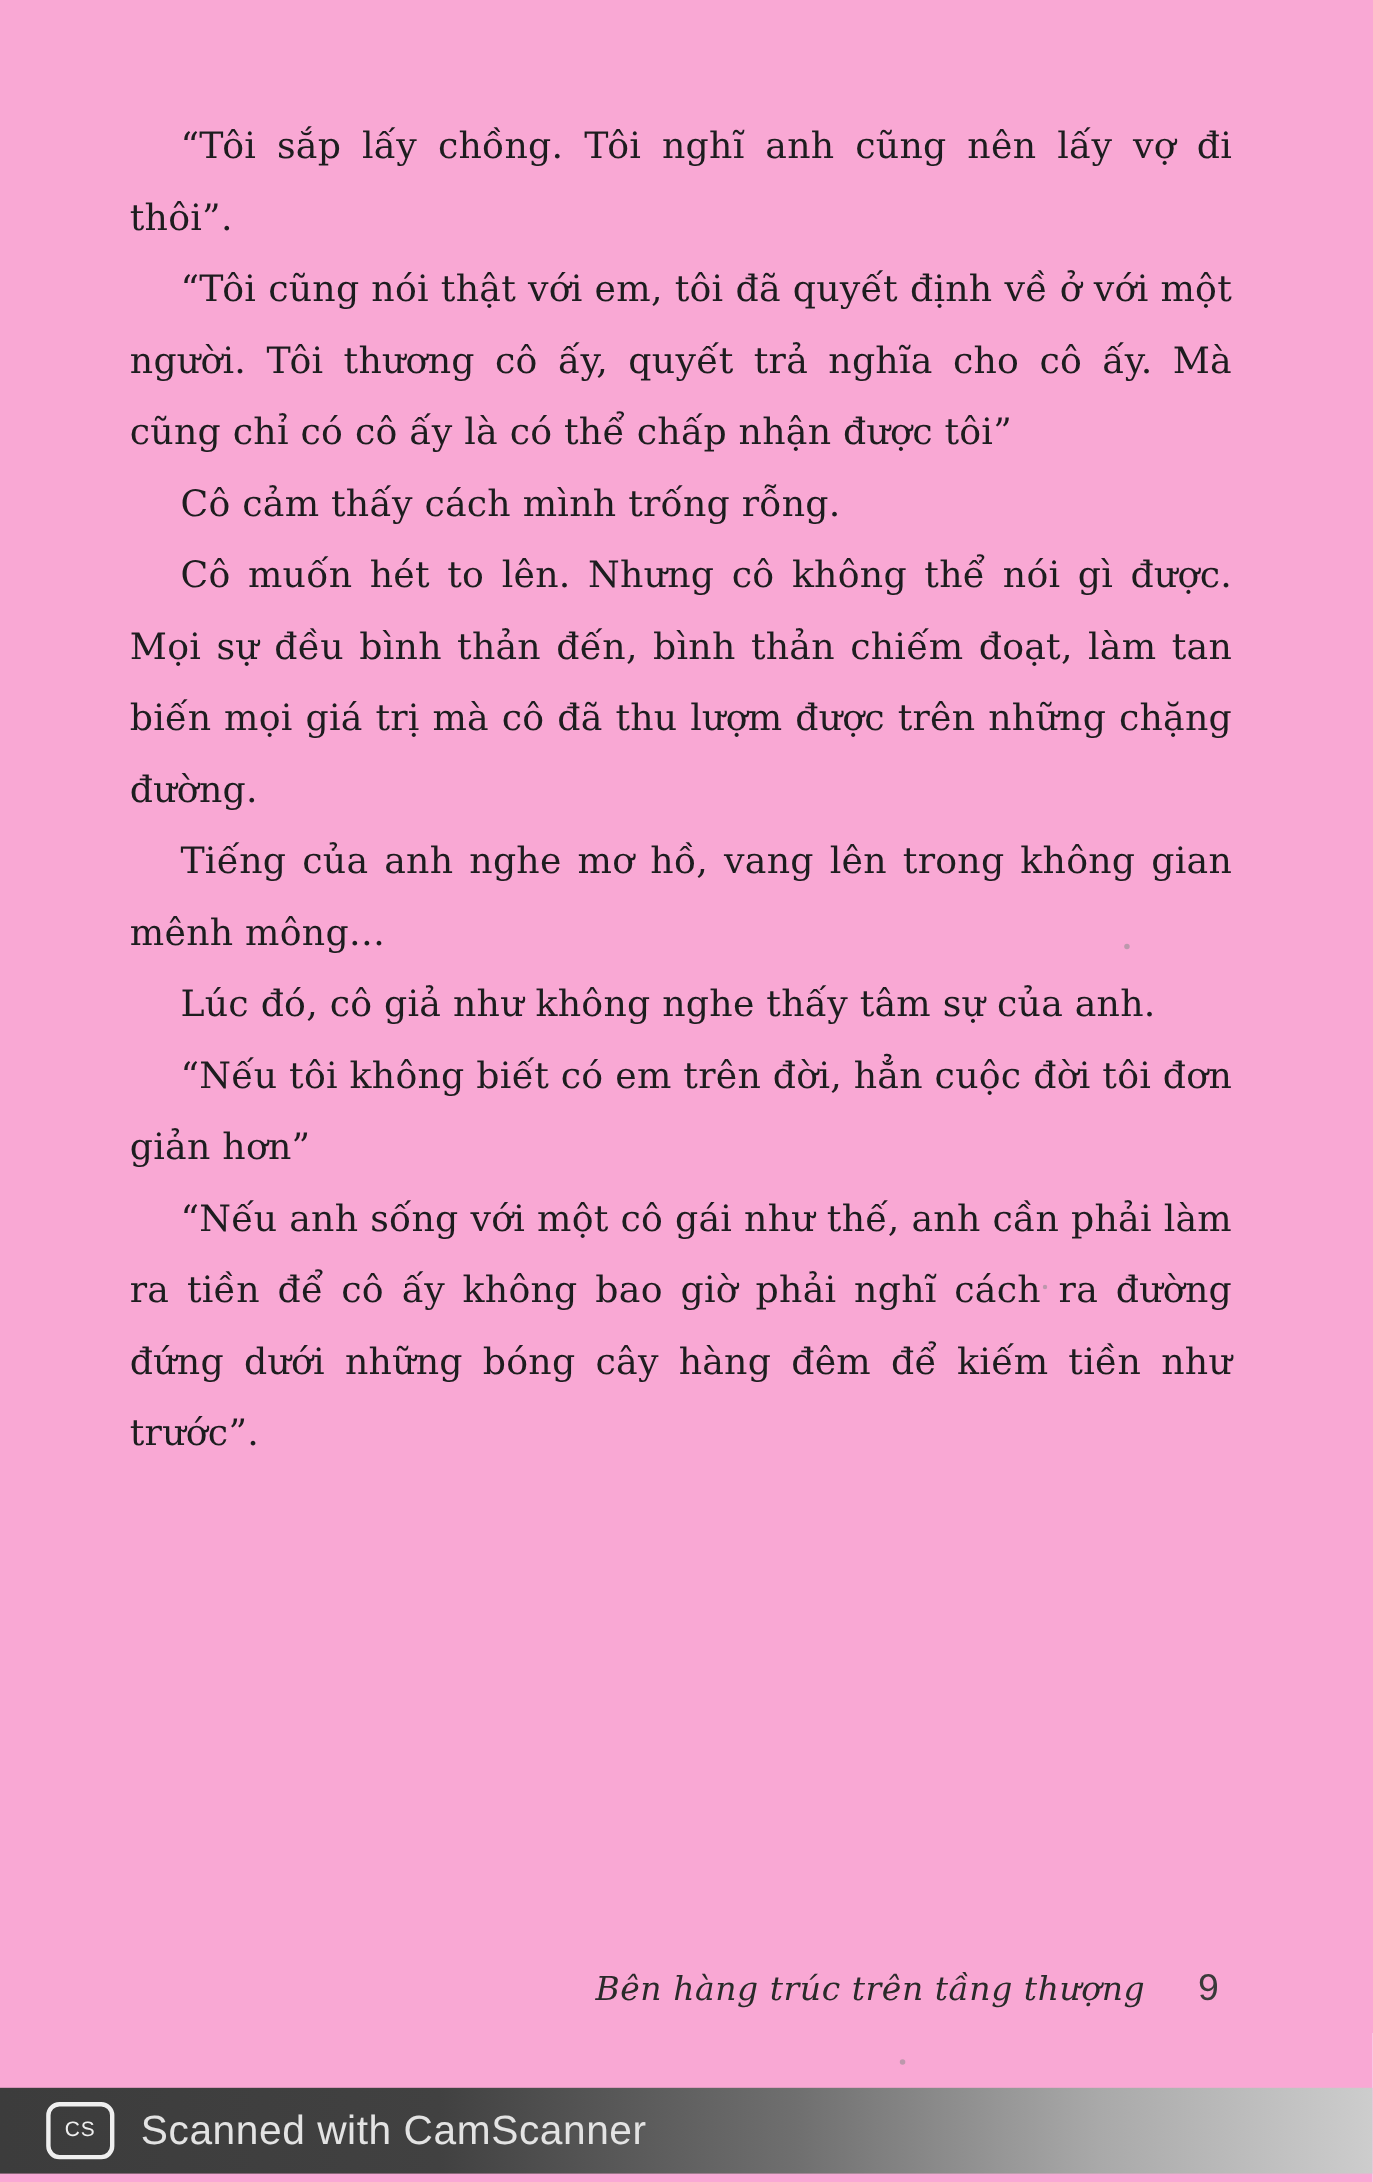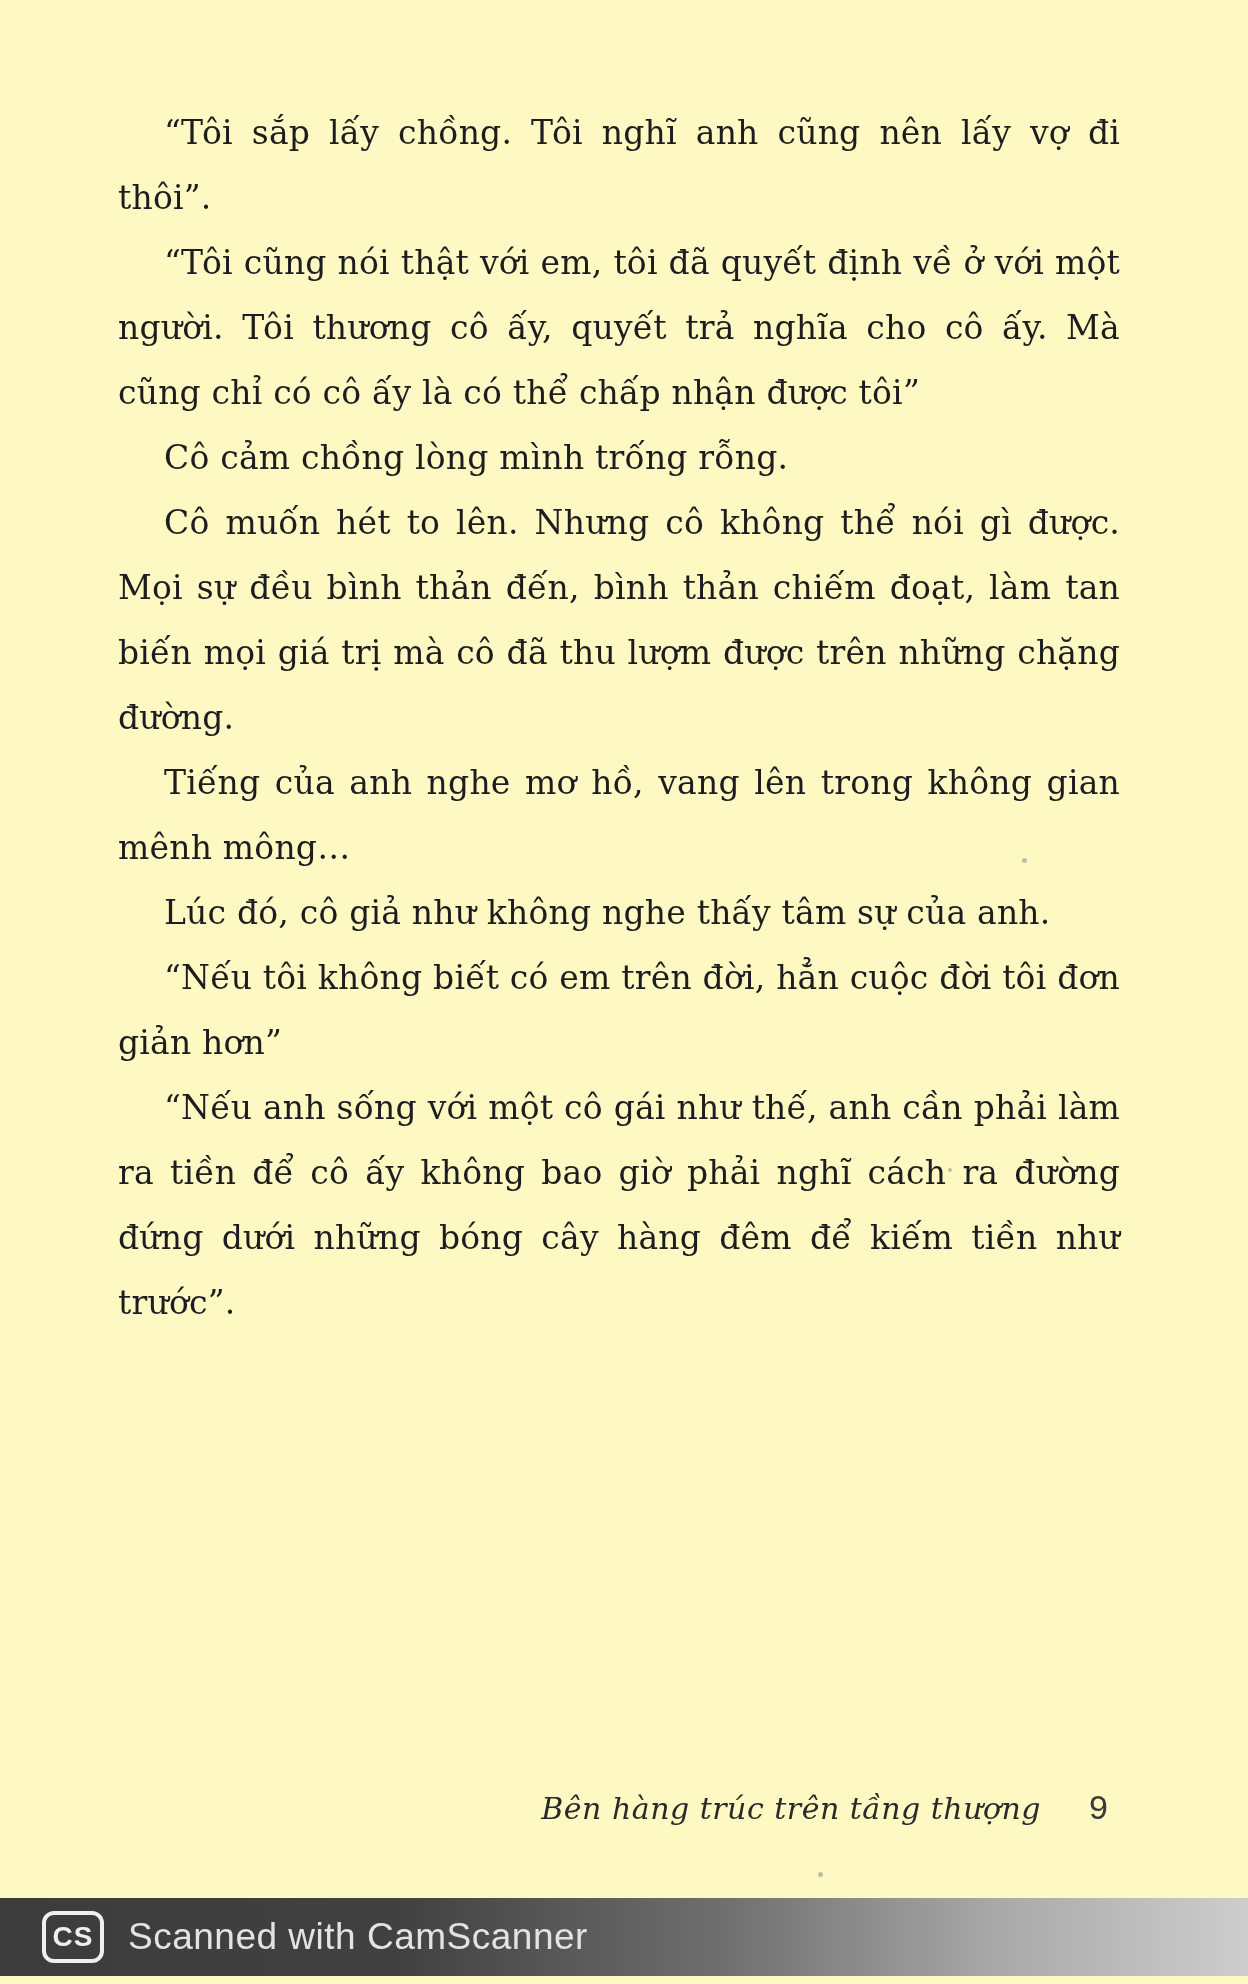--- a/index.html
+++ b/index.html
@@ -5,21 +5,21 @@
   html, body {
     margin: 0;
     padding: 0;
     background: #ffffff;
     font-family: "DejaVu Serif", "Liberation Serif", serif;
   }
   .page {
     position: relative;
     width: 1248px;
     height: 1984px;
-    background: #fef9c3;
+    background: #f9a8d4;
     overflow: hidden;
   }
   
   .text-block {
     position: absolute;
     left: 118px;
     right: 128px;
     top: 100px;
     color: #1d1d1f;
     font-size: 33px;
@@ -80,42 +80,42 @@
     height: 52px;
     margin-left: 42px;
     margin-right: 24px;
     border: 4px solid #efefef;
     border-radius: 12px;
     box-sizing: border-box;
     display: flex;
     align-items: center;
     justify-content: center;
     font-family: "Liberation Sans", sans-serif;
-    font-weight: bold;
-    font-size: 28px;
+    font-weight: normal;
+    font-size: 19px;
     color: #efefef;
     letter-spacing: 1px;
   }
   .watermark-text {
     font-family: "Liberation Sans", sans-serif;
     font-size: 37px;
     color: #e3e3e3;
     letter-spacing: 0.5px;
   }
 </style>
 </head>
 <body>
 
 <div class="page">
 
   <div class="text-block">
 
   <p class="para">“Tôi sắp lấy chồng. Tôi nghĩ anh cũng nên lấy vợ đi thôi”.</p>
       <p class="para">“Tôi cũng nói thật với em, tôi đã quyết định về ở với một người. Tôi thương cô ấy, quyết trả nghĩa cho cô ấy. Mà cũng chỉ có cô ấy là có thể chấp nhận được tôi”</p>
-      <p class="para">Cô cảm chồng lòng mình trống rỗng.</p>
+      <p class="para">Cô cảm thấy cách mình trống rỗng.</p>
       <p class="para">Cô muốn hét to lên. Nhưng cô không thể nói gì được. Mọi sự đều bình thản đến, bình thản chiếm đoạt, làm tan biến mọi giá trị mà cô đã thu lượm được trên những chặng đường.</p>
       <p class="para">Tiếng của anh nghe mơ hồ, vang lên trong không gian mênh mông…</p>
       <p class="para">Lúc đó, cô giả như không nghe thấy tâm sự của anh.</p>
       <p class="para">“Nếu tôi không biết có em trên đời, hẳn cuộc đời tôi đơn giản hơn”</p>
       <p class="para">“Nếu anh sống với một cô gái như thế, anh cần phải làm ra tiền để cô ấy không bao giờ phải nghĩ cách ra đường đứng dưới những bóng cây hàng đêm để kiếm tiền như trước”.</p>
     </div>
 
   <span class="speck s1"></span>
   <span class="speck s2"></span>
   <span class="speck s3"></span>

